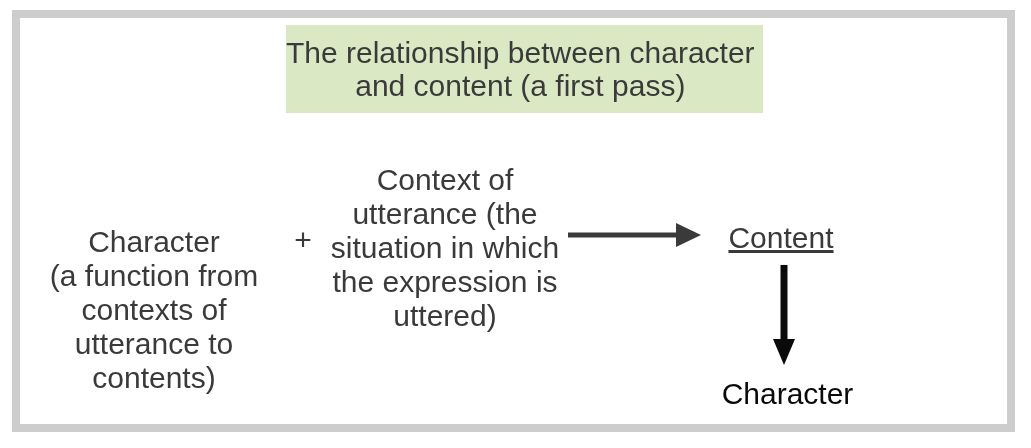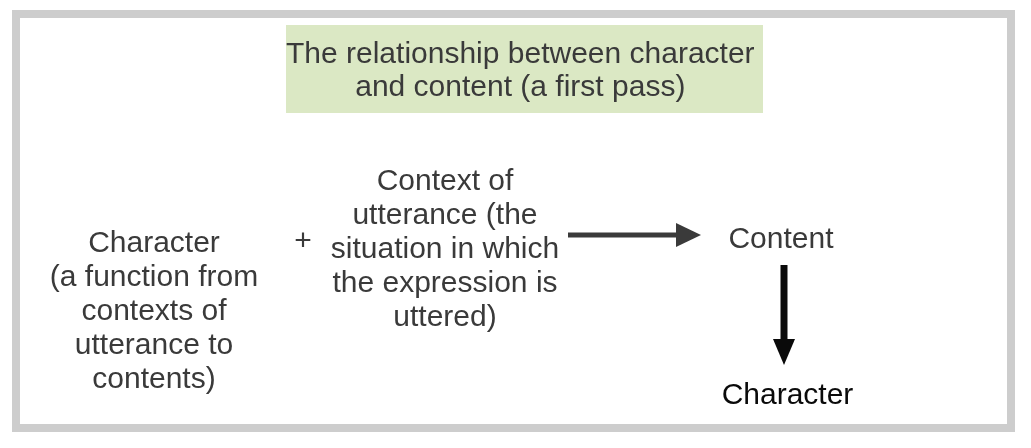--- a/index.html
+++ b/index.html
@@ -79,20 +79,21 @@
   #h-arrow polygon { fill: var(--arrow-gray, #3a3a3a); }
 
   #content-label {
     left: 721px;
     top: 221px;
     width: 120px;
     text-align: center;
     font-size: 30px;
     line-height: 33px;
     color: var(--text, #3a3a3a);
+    text-decoration: underline;
   }
 
   #v-arrow { left: 770px; top: 265px; }
   #v-arrow line { stroke: var(--arrow-black, #0a0a0a); }
   #v-arrow polygon { fill: var(--arrow-black, #0a0a0a); }
 
   #reference-label {
     left: 707px;
     top: 377px;
     width: 161px;

